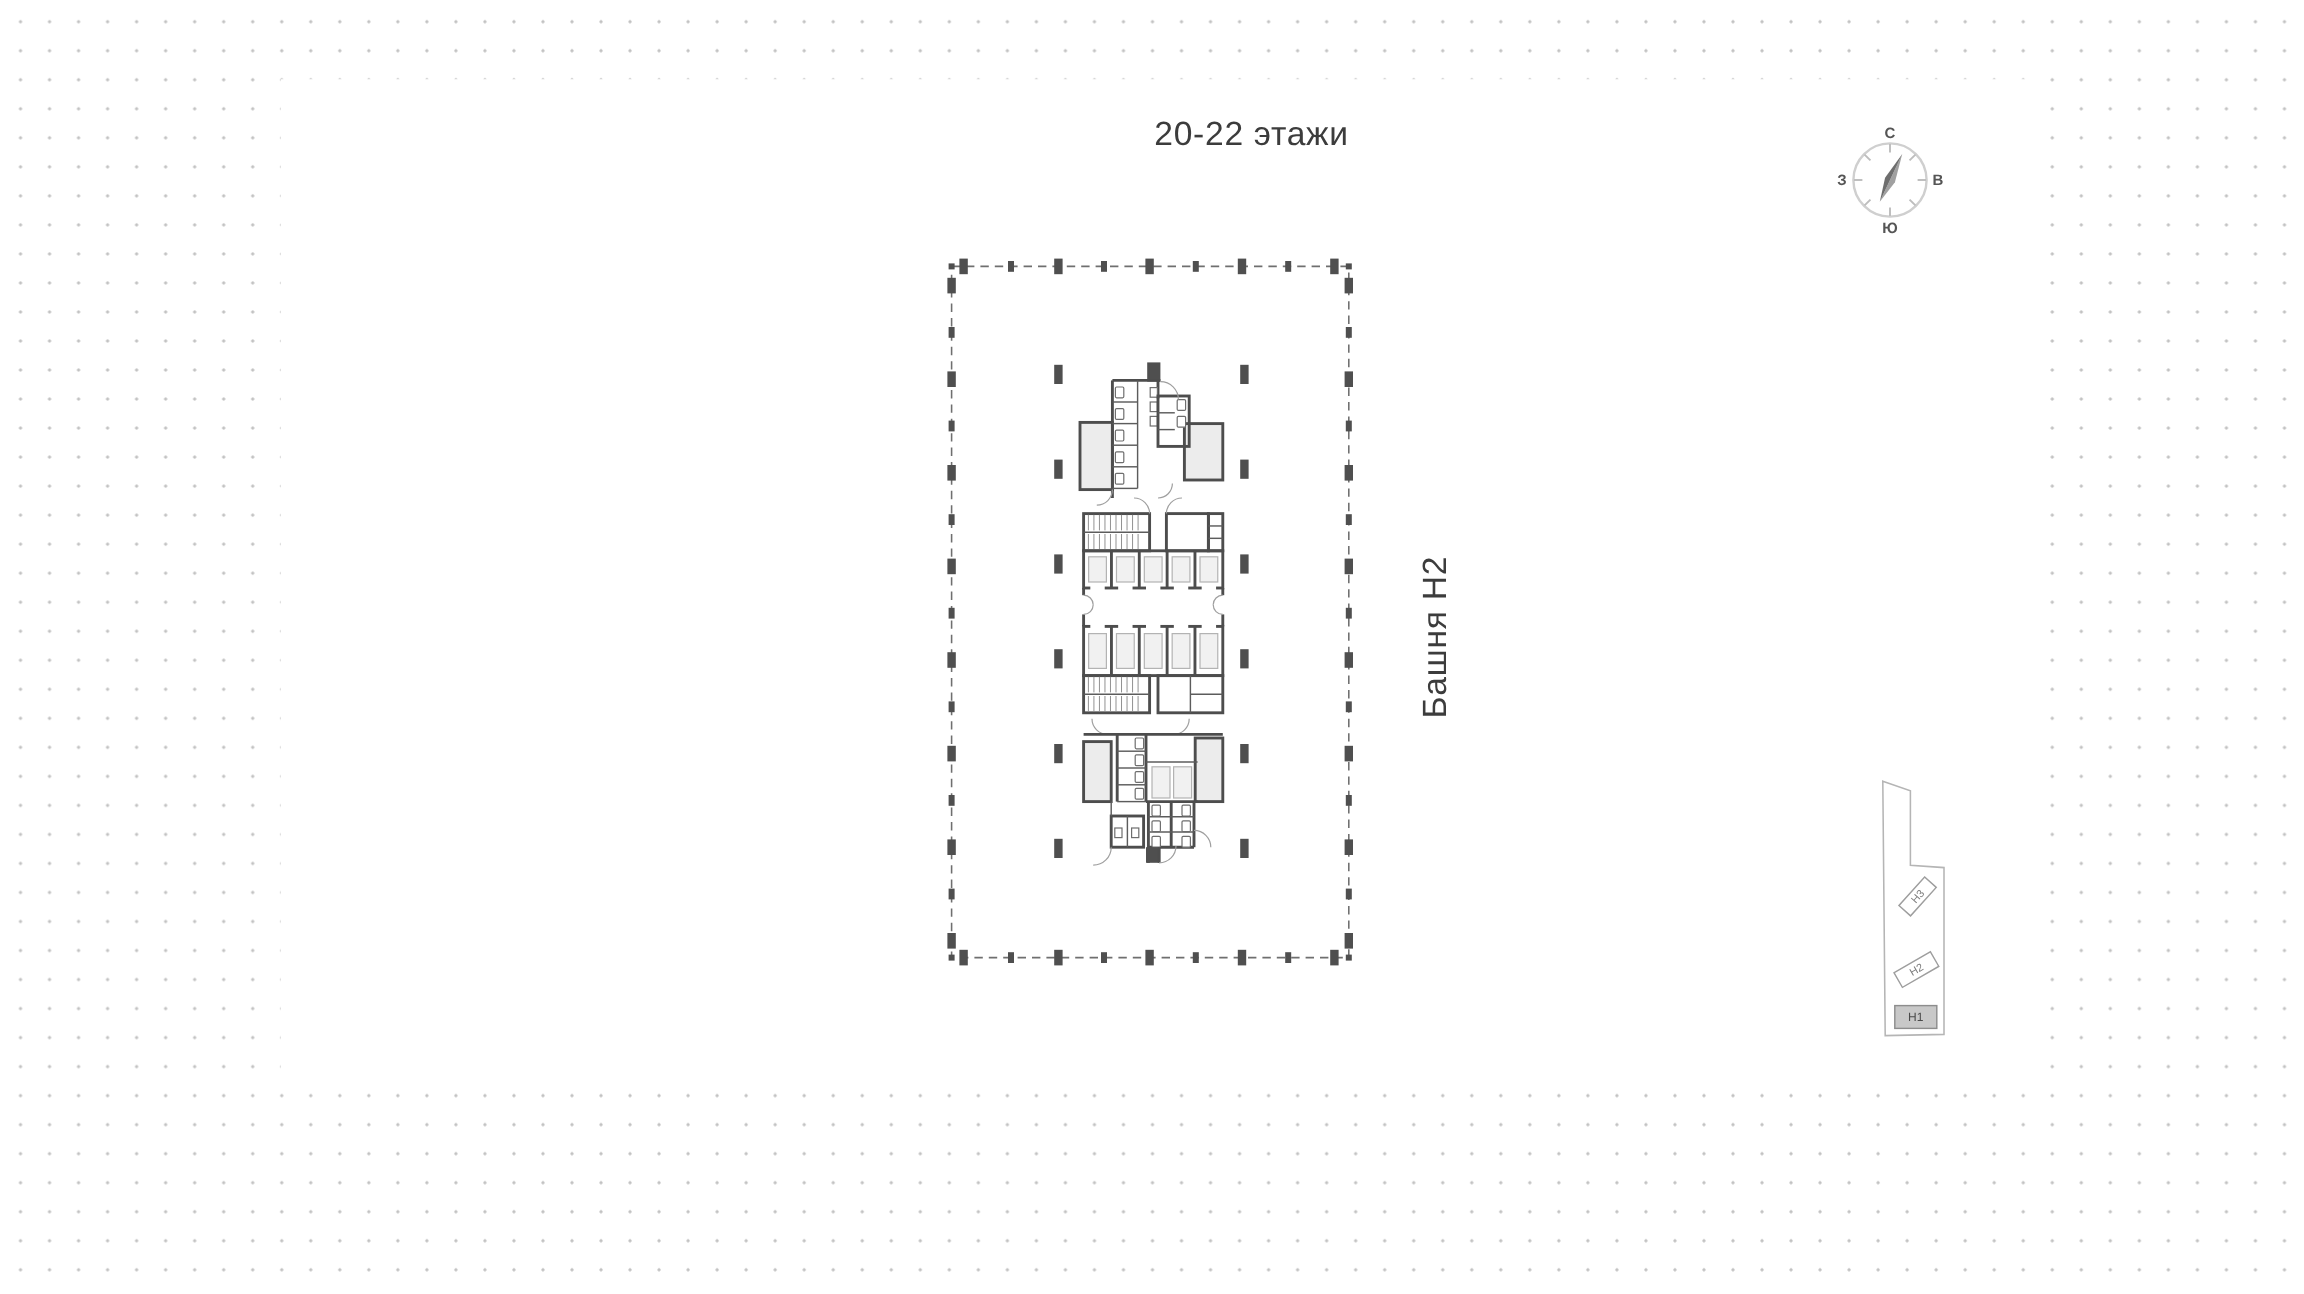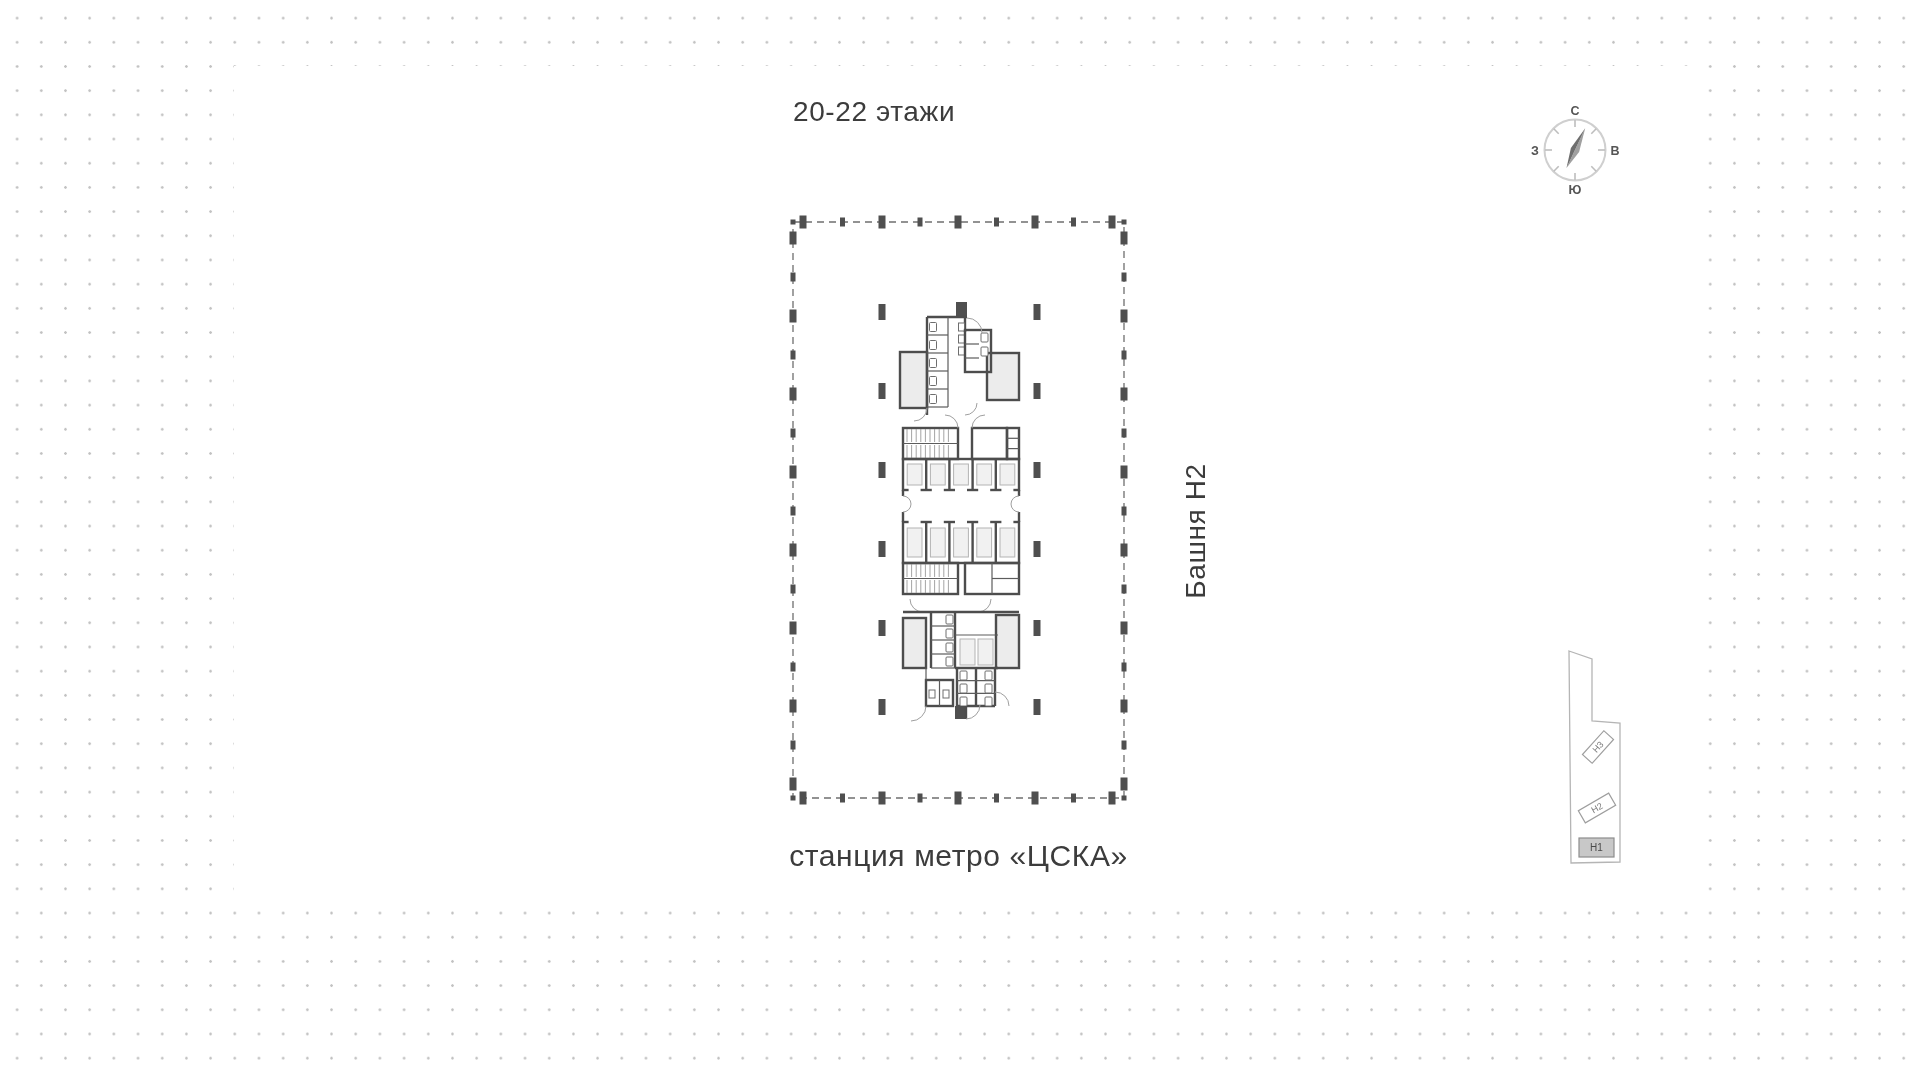--- a/index.html
+++ b/index.html
@@ -7,21 +7,21 @@
     position:relative;width:1920px;height:1078px;overflow:hidden;background:#fff;
     font-family:"Liberation Sans", sans-serif;color:#3c3c3c;
     -webkit-font-smoothing:antialiased;
   }
   .dots{
     position:absolute;inset:0;
     background-image:radial-gradient(circle,#c2c2c2 0,#c2c2c2 1.1px,rgba(194,194,194,0) 1.5px);
     background-size:24.2px 24.2px;background-position:5px 6px;
   }
   .canvas-white{position:absolute;left:234px;top:66px;width:1458px;height:842px;background:#fff;}
-  .title-line{position:absolute;left:793px;width:331px;text-align:left;
+  .title-line{position:absolute;left:793px;width:331px;text-align:right;
     font-size:28px;font-weight:300;letter-spacing:.6px;white-space:nowrap;}
   .t1{top:96px;}
   .t2{top:146px;}
   .metro-caption{position:absolute;left:643px;top:839px;width:631px;text-align:center;
     font-size:30px;font-weight:300;letter-spacing:.6px;white-space:nowrap;}
   .tower-caption{position:absolute;left:1196px;top:531px;font-size:28px;font-weight:300;
     letter-spacing:.6px;white-space:nowrap;transform:translate(-50%,-50%) rotate(-90deg);}
   svg{display:block;}
   .plan-svg{position:absolute;left:793px;top:222px;overflow:visible;}
   .compass-svg{position:absolute;left:1525px;top:100px;}
@@ -56,21 +56,20 @@
 </style>
 </head>
 <body>
 
 <div class="stage">
   <div class="dots"></div>
   <div class="canvas-white"></div>
 
   <div class="title-line t1">20-22 этажи</div>
   <div class="tower-caption">Башня Н2</div>
-  <div class="metro-caption">станция метро «ЦСКА»</div>
 
   <svg class="plan-svg" width="331" height="576" viewBox="0 0 331 576">
     <defs>
       <g id="colbig">
           <rect x="-3.5" y="-6.5" width="7" height="13"></rect>
         </g>
       <g id="colmed">
           <rect x="-2.5" y="-4.5" width="5" height="9"></rect>
         </g>
       <g id="colint">

